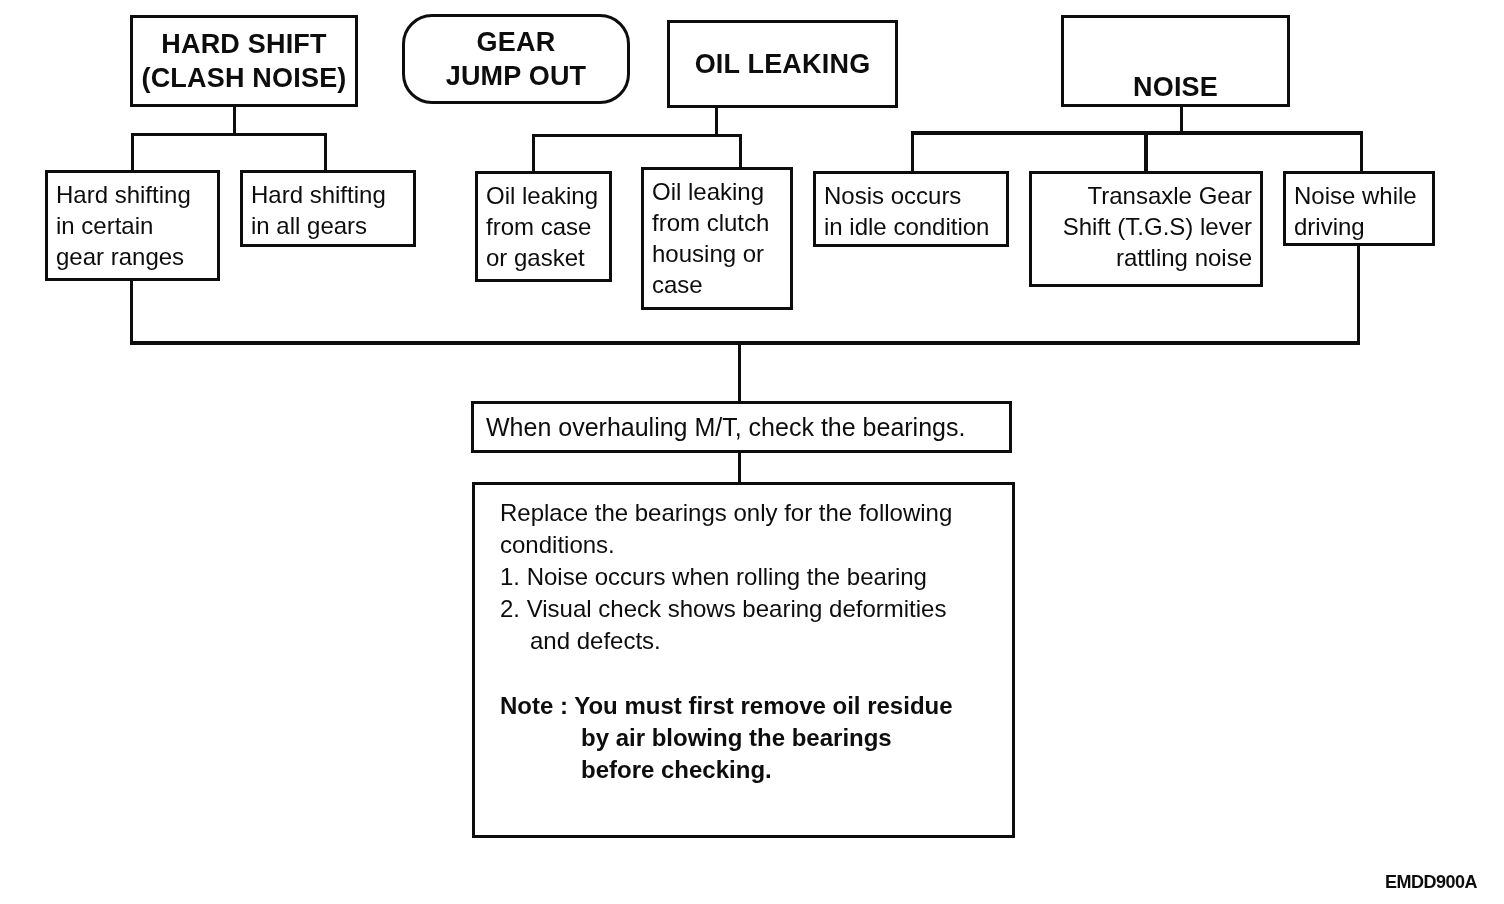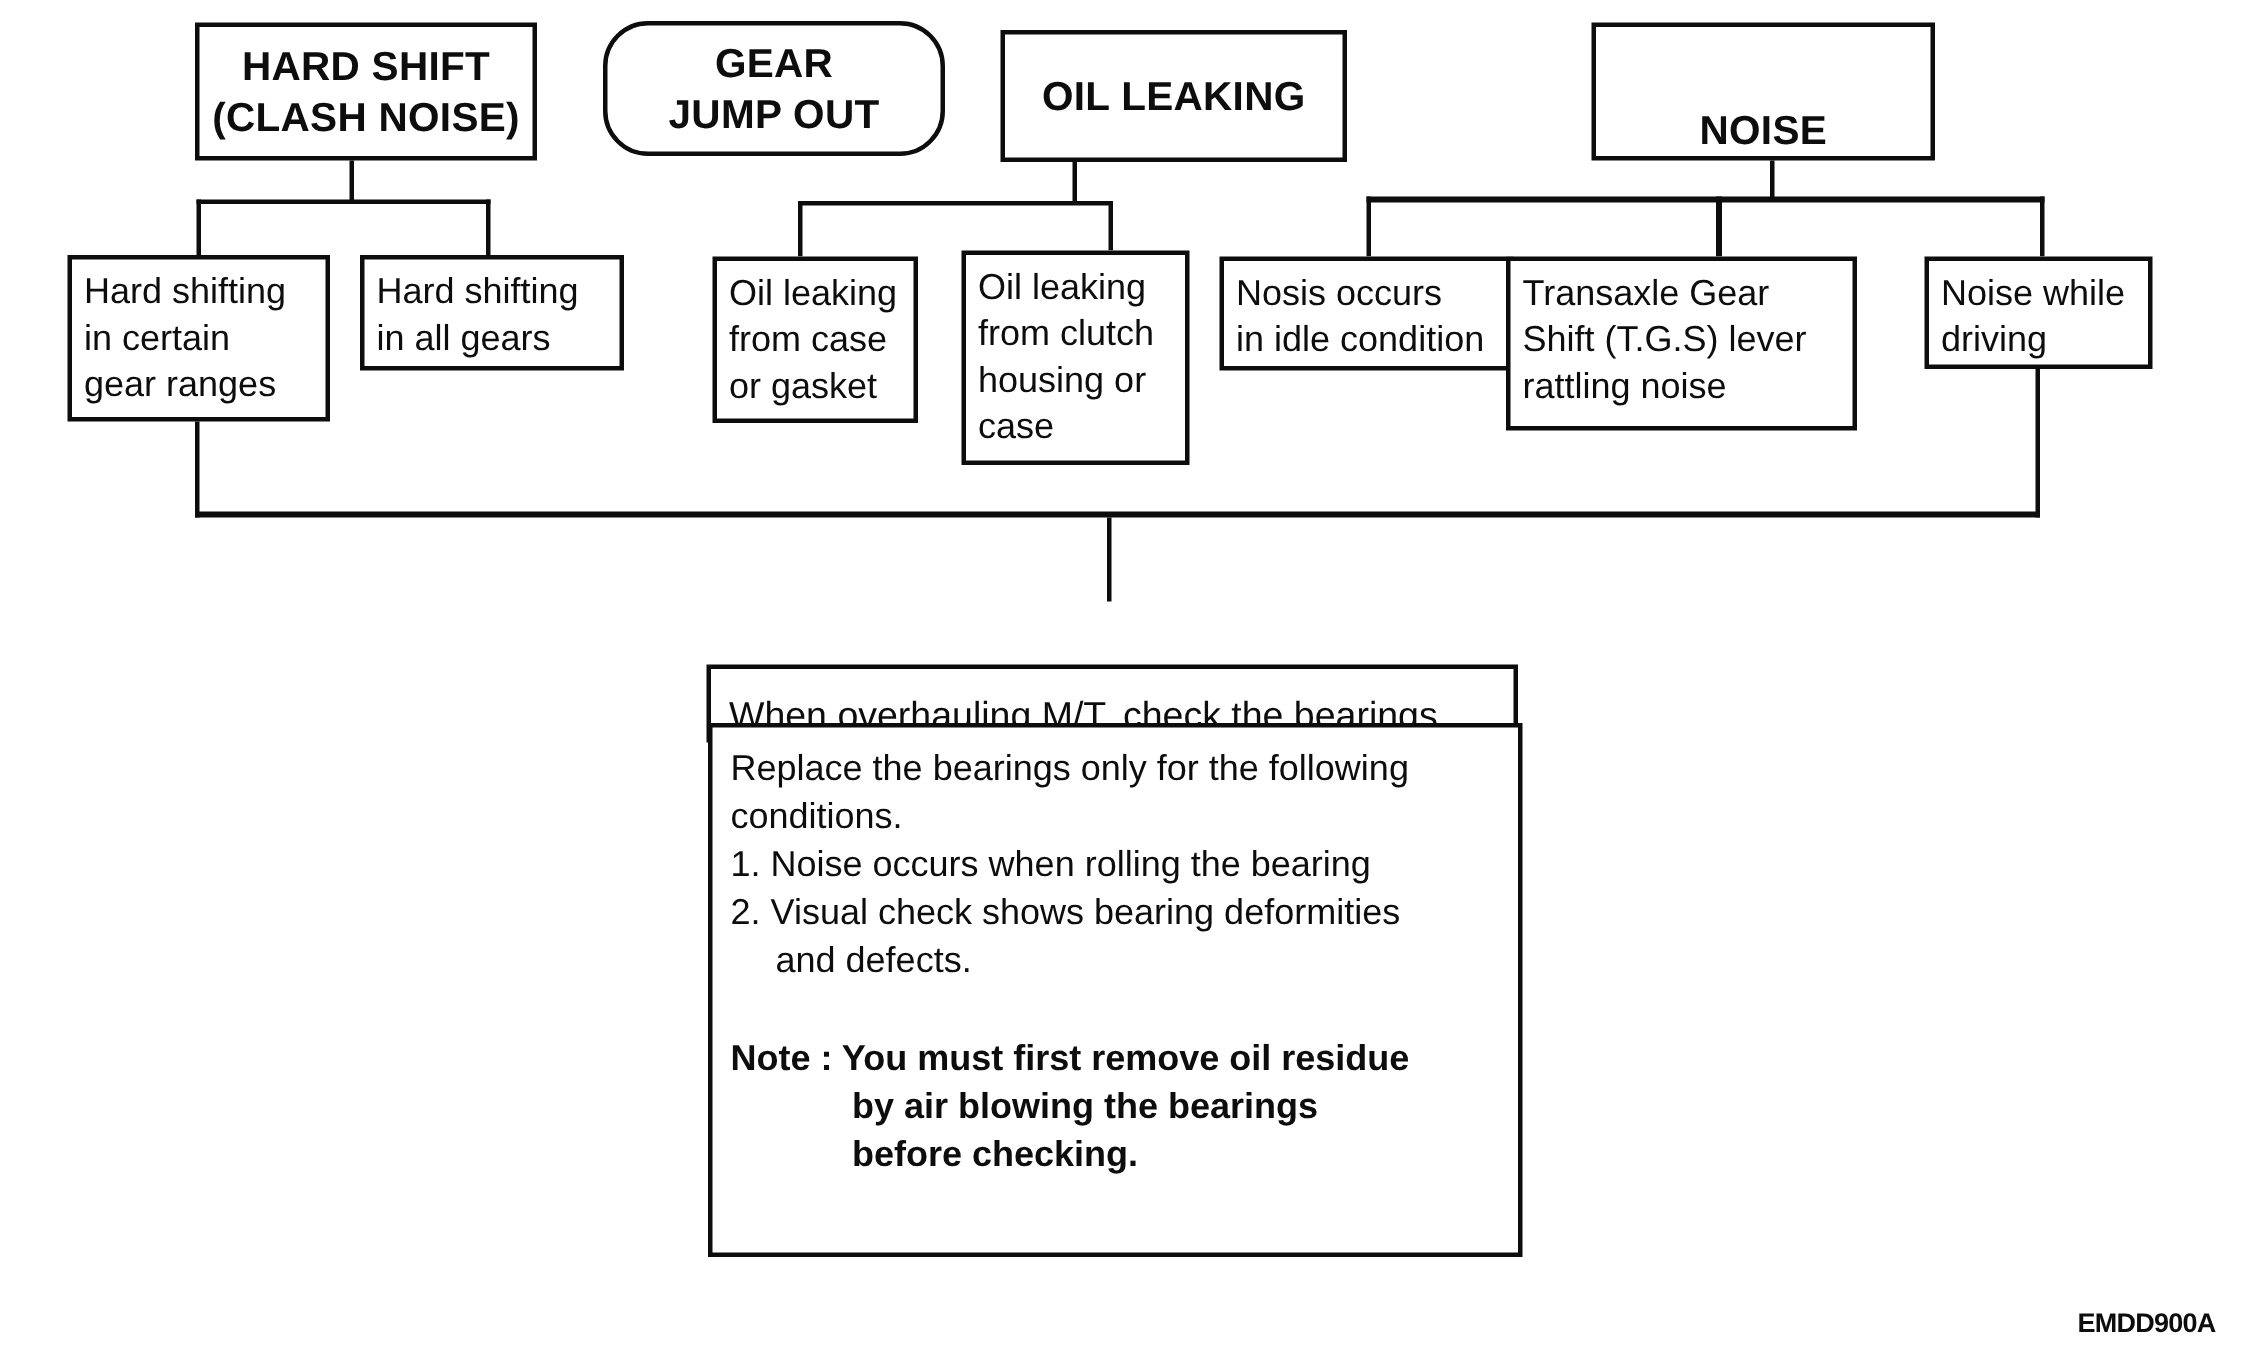--- a/index.html
+++ b/index.html
@@ -15,26 +15,25 @@
   .topnode{
     display:flex;flex-direction:column;justify-content:center;align-items:center;
     font-weight:bold;font-size:27px;line-height:34px;text-align:center;
     letter-spacing:0.2px;
   }
   .symptom{
     font-size:24px;line-height:31px;padding:6px 8px;box-sizing:border-box;
   }
   .symptom .ln, .topnode .ln{white-space:nowrap;}
   .checknode{
-    display:flex;align-items:flex-end;font-size:25px;padding-left:12px;
+    display:flex;align-items:center;font-size:25px;padding-left:12px;
     white-space:nowrap;
-    margin-top:42px;
   }
   .bignode{
-    font-size:24px;line-height:32px;padding:12px 0 0 12px;
+    font-size:24px;line-height:32px;padding:12px 0 0 25px;
   }
   .bignode .ln{white-space:nowrap;}
   .ln.indent-item{padding-left:30px;}
   .ln.indent-note{padding-left:81px;}
   .ln.bold{font-weight:bold;}
   .spacer{height:33px;}
   .line{position:absolute;background:#0d0d0d;}
   .figcode{
     position:absolute;font-weight:bold;font-size:18px;letter-spacing:-0.5px;
   }
@@ -100,21 +99,21 @@
     <div class="ln">from clutch</div>
     <div class="ln">housing or</div>
     <div class="ln">case</div>
   </div>
 
   <div class="node symptom" style="left:813px;top:171px;width:196px;height:76px;">
     <div class="ln">Nosis occurs</div>
     <div class="ln">in idle condition</div>
   </div>
 
-  <div class="node symptom" style="left:1004px;top:171px;width:234px;height:116px;">
+  <div class="node symptom" style="left:1029px;top:171px;width:234px;height:116px;text-align:right;">
     <div class="ln">Transaxle Gear</div>
     <div class="ln">Shift (T.G.S) lever</div>
     <div class="ln">rattling noise</div>
   </div>
 
   <div class="node symptom" style="left:1283px;top:171px;width:152px;height:75px;">
     <div class="ln">Noise while</div>
     <div class="ln">driving</div>
   </div>
 

